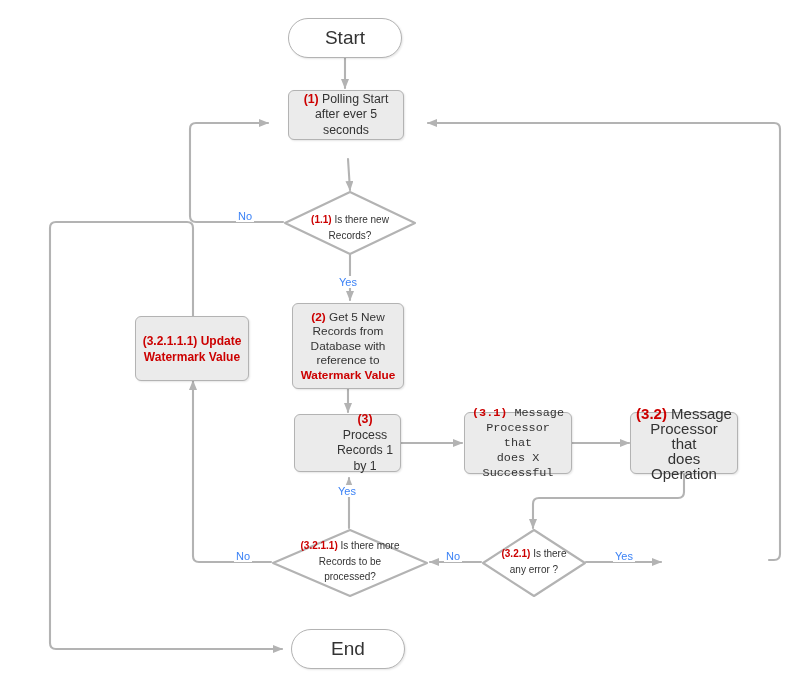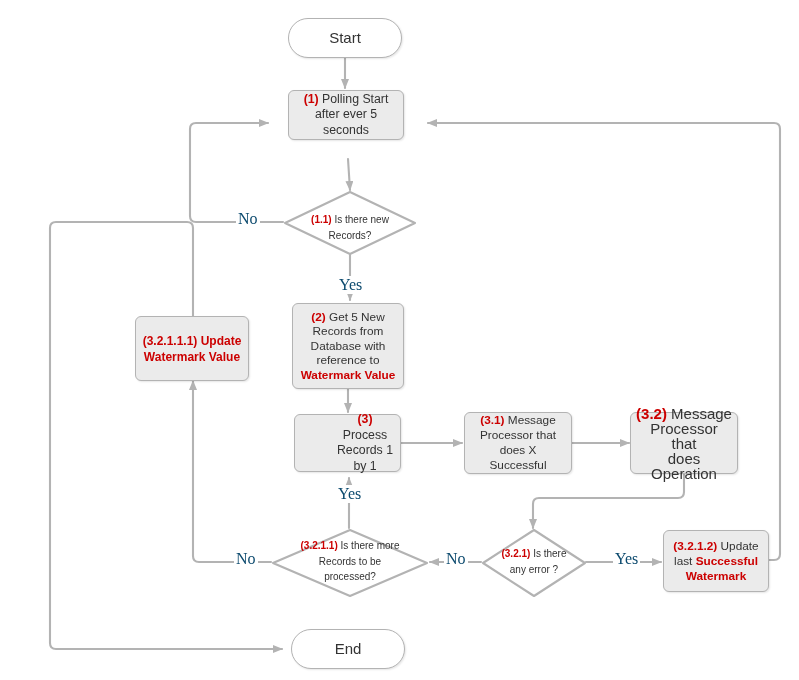--- a/index.html
+++ b/index.html
@@ -5,25 +5,25 @@
   html,body{margin:0;padding:0;background:#ffffff;}
   body{font-family:"Liberation Sans",sans-serif;}
   #canvas{position:relative;width:799px;height:680px;background:#ffffff;overflow:hidden;}
   svg#wires{position:absolute;left:0;top:0;width:799px;height:680px;}
   .node{position:absolute;box-sizing:border-box;display:flex;align-items:center;justify-content:center;text-align:center;}
   .proc{background:#ebebeb;border:1px solid #b3b3b3;border-radius:6px;
         box-shadow:1px 1px 2px rgba(0,0,0,0.10);}
   .term{background:#ffffff;border:1px solid #b3b3b3;border-radius:26px;
         box-shadow:1px 1px 2px rgba(0,0,0,0.10);}
   .nodetext{font-size:12.3px;line-height:15.5px;color:#333333;padding:0 5px;}
-  .term .nodetext{font-size:15px;}
+  .term .nodetext{font-size:19px;}
   .decision-text{position:absolute;text-align:center;font-size:10px;line-height:15.5px;color:#333333;
         white-space:nowrap;pointer-events:none;}
   .redbold{color:#cc0000;font-weight:bold;}
-  .edge-label{position:absolute;font-size:16px;color:#0c4a6e;background:#ffffff;padding:0 2px;white-space:nowrap;font-family:Liberation Serif, serif;}
+  .edge-label{position:absolute;font-size:11px;color:#3b82f6;background:#ffffff;padding:0 2px;white-space:nowrap;}
 </style>
 </head>
 <body>
 
 <div id="canvas">
 
   <svg id="wires" viewBox="0 0 799 680" xmlns="http://www.w3.org/2000/svg">
     <defs>
       <marker id="ah" markerWidth="10" markerHeight="8" refX="9" refY="4" orient="auto" markerUnits="userSpaceOnUse">
         <path d="M0,0 L10,4 L0,8 z" fill="#b3b3b3"></path>
@@ -100,21 +100,21 @@
   </div>
 
   <div class="node proc" style="left:294px;top:414px;width:107px;height:58px;padding-left:35px;">
     <span class="nodetext">
       <span class="redbold">(3)</span><span> Process</span><br>
       <span>Records 1 by 1</span>
     </span>
   </div>
 
   <div class="node proc" style="left:464px;top:412px;width:108px;height:62px;">
-    <span class="nodetext" style="font-size:11.8px;line-height:15px;">
+    <span class="nodetext" style="font-size:11.8px;line-height:15px;font-family:Liberation Mono, monospace;">
       <span class="redbold">(3.1)</span><span> Message</span><br>
       <span>Processor that</span><br>
       <span>does X Successful</span>
     </span>
   </div>
 
   <div class="node proc" style="left:630px;top:412px;width:108px;height:62px;">
     <span class="nodetext" style="font-size:15px;line-height:15px;">
       <span class="redbold">(3.2)</span><span> Message</span><br>
       <span>Processor that</span><br>
@@ -132,27 +132,20 @@
   </div>
 
   <svg style="position:absolute;left:481px;top:528px;width:106px;height:70px;">
     <polygon points="53,2 104,35 53,68 2,35" fill="#ffffff" stroke="#b3b3b3" stroke-width="2.1" stroke-linejoin="round"></polygon>
   </svg>
   <div class="decision-text" style="left:484px;top:546px;width:100px;">
     <span class="redbold">(3.2.1)</span><span> Is there</span><br>
     <span>any error ?</span>
   </div>
 
-  <div class="node proc" style="left:663px;top:530px;width:106px;height:62px;">
-    <span class="nodetext" style="font-size:11.8px;line-height:15px;">
-      <span class="redbold">(3.2.1.2)</span><span> Update</span><br>
-      <span>last </span><span class="redbold">Successful</span><br>
-      <span class="redbold">Watermark</span>
-    </span>
-  </div>
 
   <div class="node term" style="left:291px;top:629px;width:114px;height:40px;">
     <span class="nodetext">End</span>
   </div>
 
   <div class="edge-label" style="left:236px;top:210px;">No</div>
   <div class="edge-label" style="left:337px;top:276px;">Yes</div>
   <div class="edge-label" style="left:336px;top:485px;">Yes</div>
   <div class="edge-label" style="left:234px;top:550px;">No</div>
   <div class="edge-label" style="left:444px;top:550px;">No</div>

